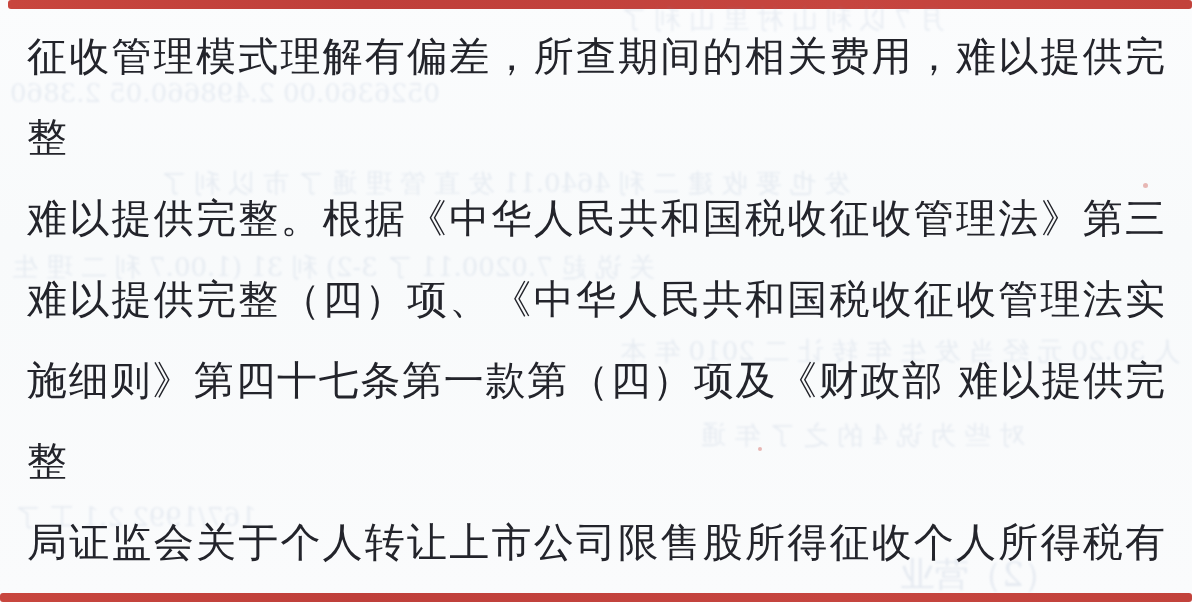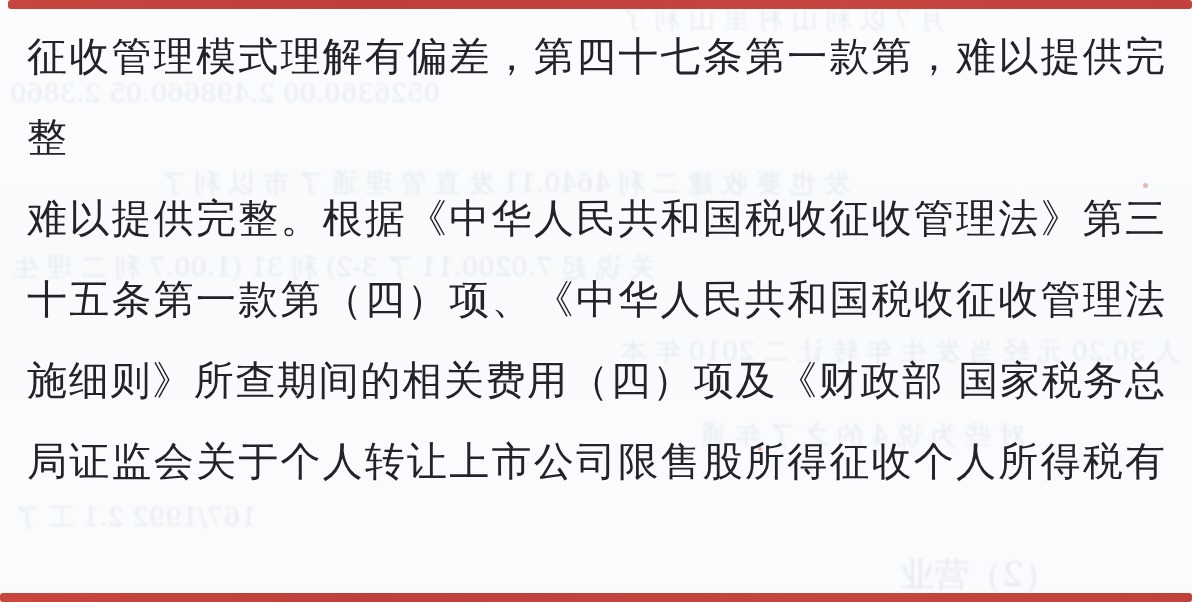--- a/index.html
+++ b/index.html
@@ -74,23 +74,23 @@
   <div class="ghost" style="top: 250px; left: 12px;">关 说 起 7.0200.11 了 3-2) 利 31 (1.00.7 利 二 理 生</div>
   <div class="ghost" style="top: 334px; left: 620px;">人 30.20 元 经 当 发 生 年 转 让 二 2010 年 本</div>
   <div class="ghost" style="top: 418px; left: 700px;">对 些 为 说 4 的 之 了 年 通</div>
   <div class="ghost" style="top: 500px; left: 14px;">167/1992 2.1 工 了</div>
   <div class="ghost big" style="top: 552px; left: 900px;">（2）营业</div>
 
   <div class="speck" style="top: 183px; left: 1143px;"></div>
   <div class="speck" style="top: 447px; left: 758px; width:4px; height:4px;"></div>
 
   <div class="text-block">
-    <p class="line">征收管理模式理解有偏差，第四十七条第一款第，难以提供完整</p>
+    <p class="line">征收管理模式理解有偏差，所查期间的相关费用，难以提供完整</p>
     <p class="line">难以提供完整。根据《中华人民共和国税收征收管理法》第三</p>
-    <p class="line">十五条第一款第（四）项、《中华人民共和国税收征收管理法</p>
-    <p class="line">施细则》所查期间的相关费用（四）项及《财政部 国家税务总</p>
+    <p class="line">难以提供完整（四）项、《中华人民共和国税收征收管理法实</p>
+    <p class="line">施细则》第四十七条第一款第（四）项及《财政部 难以提供完整</p>
     <p class="line">局证监会关于个人转让上市公司限售股所得征收个人所得税有</p>
 
   </div>
 
   <div class="bar bottom"></div>
 
 </div>
 
 </body></html>

